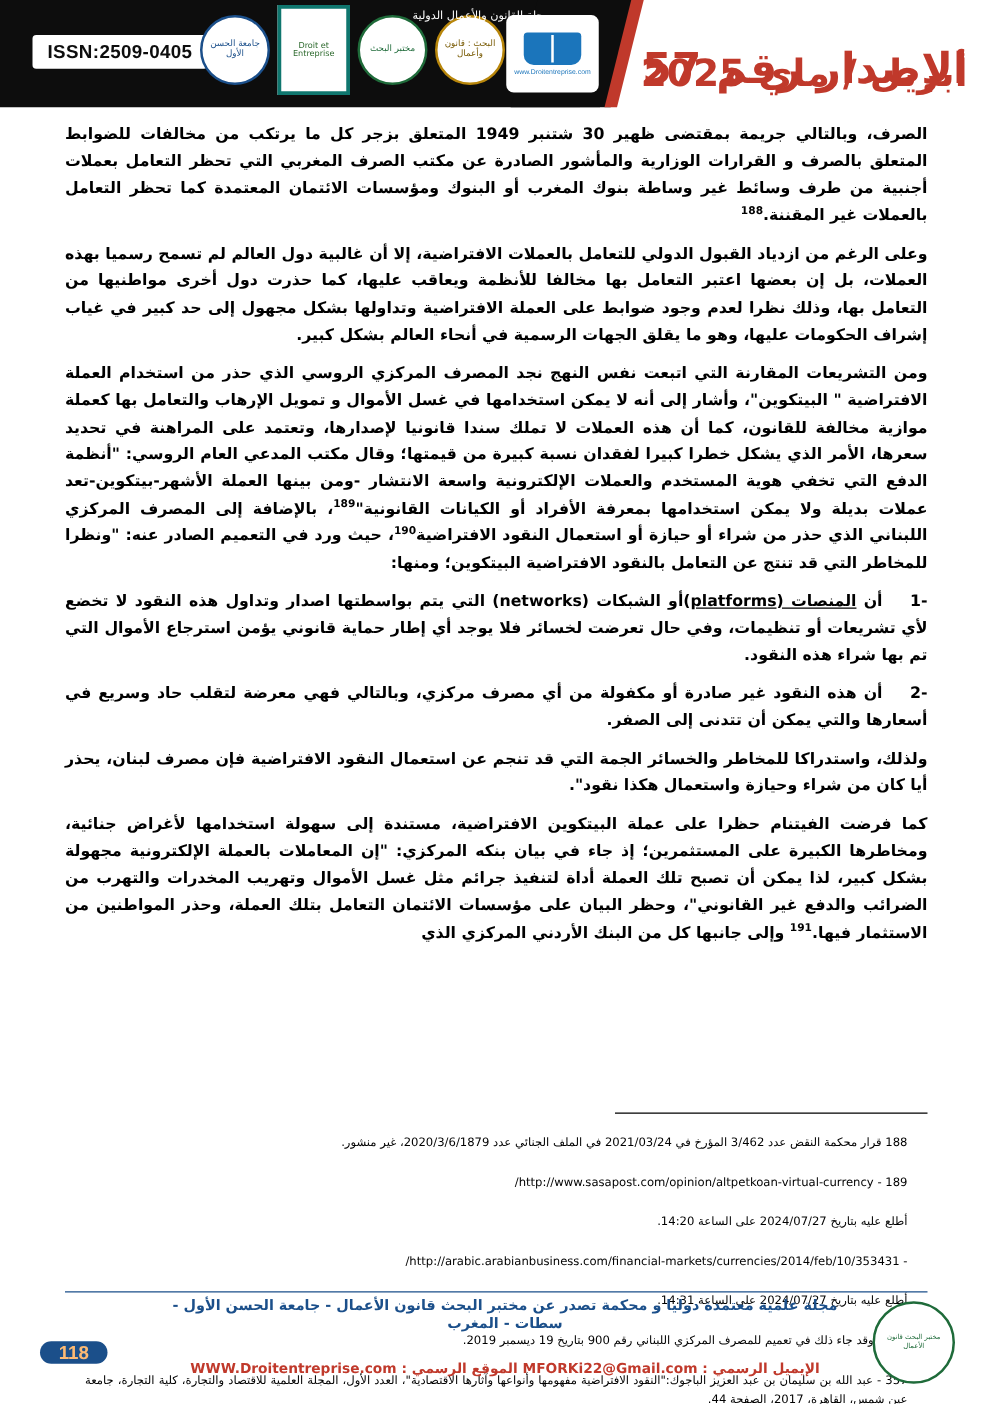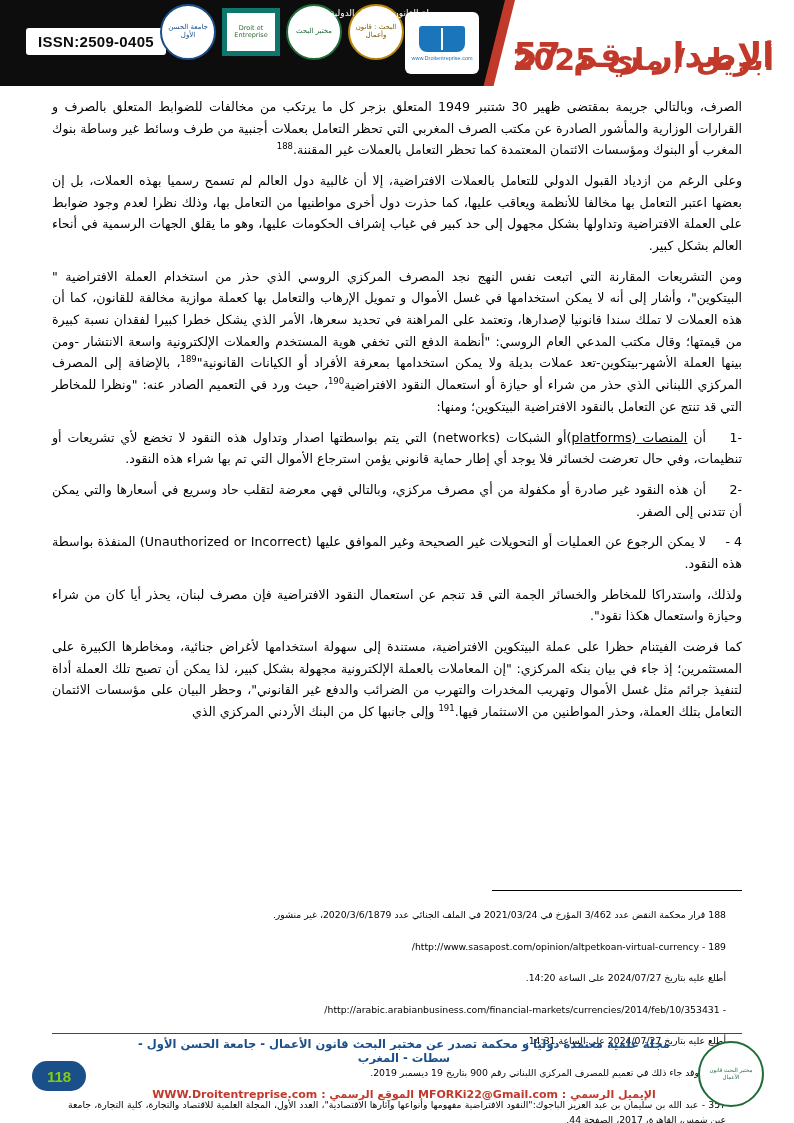--- a/index.html
+++ b/index.html
@@ -94,23 +94,23 @@
     text-align: center;
     line-height: 1.1;
     overflow: hidden;
     padding: 2px;
     box-sizing: border-box;
   }
   .logo-circle.gold { border-color: #b8860b; color: #7a5c06; }
   .logo-circle.blue { border-color: #1b4f8a; color: #1b4f8a; }
   .logo-sq {
     width: 58px;
-    height: 48px;
-    background: #ffffff;
-    border: 5px solid #0f766e;
+    height: 72px;
+    background: #ffffff;
+    border: 3px solid #0f766e;
     display: flex;
     flex-direction: column;
     align-items: center;
     justify-content: center;
     font-size: 6.5px;
     color: #2f6b2f;
     text-align: center;
     line-height: 1.15;
     padding: 2px;
     box-sizing: border-box;
@@ -186,20 +186,21 @@
   }
 
   
   .content {
     position: absolute;
     top: 96px;
     right: 52px;
     width: 690px;
     direction: rtl;
     text-align: justify;
+    font-weight: bold;
   }
   p.para {
     margin: 0 0 9px 0;
     font-size: 12.6px;
     line-height: 1.72;
     font-family: "DejaVu Sans", sans-serif;
     text-align: justify;
     text-justify: inter-word;
   }
   .sup {
@@ -297,23 +298,23 @@
     font-weight: bold;
     color: #c0392b;
     font-family: "DejaVu Sans", sans-serif;
     margin-top: 12px;
   }
   .page-number {
     position: absolute;
     bottom: 32px;
     left: 32px;
     width: 54px;
-    height: 30px;
+    height: 18px;
     background: #1b4f8a;
-    color: #84cc16;
+    color: #fdba74;
     border-radius: 16px;
     display: flex;
     align-items: center;
     justify-content: center;
     font-size: 15px;
     font-weight: bold;
     font-family: "Liberation Sans", sans-serif;
   }
 </style>
 </head>
@@ -351,21 +352,20 @@
 
   <p class="para"><span>وعلى الرغم من ازدياد القبول الدولي للتعامل بالعملات الافتراضية، إلا أن غالبية دول العالم لم تسمح رسميا بهذه العملات، بل إن بعضها اعتبر التعامل بها مخالفا للأنظمة ويعاقب عليها، كما حذرت دول أخرى مواطنيها من التعامل بها، وذلك نظرا لعدم وجود ضوابط على العملة الافتراضية وتداولها بشكل مجهول إلى حد كبير في غياب إشراف الحكومات عليها، وهو ما يقلق الجهات الرسمية في أنحاء العالم بشكل كبير.</span></p>
 
   <p class="para"><span>ومن التشريعات المقارنة التي اتبعت نفس النهج نجد المصرف المركزي الروسي الذي حذر من استخدام العملة الافتراضية " البيتكوين"، وأشار إلى أنه لا يمكن استخدامها في غسل الأموال و تمويل الإرهاب والتعامل بها كعملة موازية مخالفة للقانون، كما أن هذه العملات لا تملك سندا قانونيا لإصدارها، وتعتمد على المراهنة في تحديد سعرها، الأمر الذي يشكل خطرا كبيرا لفقدان نسبة كبيرة من قيمتها؛ وقال مكتب المدعي العام الروسي: "أنظمة الدفع التي تخفي هوية المستخدم والعملات الإلكترونية واسعة الانتشار -ومن بينها العملة الأشهر-بيتكوين-تعد عملات بديلة ولا يمكن استخدامها بمعرفة الأفراد أو الكيانات القانونية"</span><span class="sup">189</span><span>، بالإضافة إلى المصرف المركزي اللبناني الذي حذر من شراء أو حيازة أو استعمال النقود الافتراضية</span><span class="sup">190</span><span>، حيث ورد في التعميم الصادر عنه: "ونظرا للمخاطر التي قد تنتج عن التعامل بالنقود الافتراضية البيتكوين؛ ومنها:</span></p>
 
   <p class="num-item"><span class="lbl">-1</span><span>أن </span><span class="ul">المنصات (platforms</span><span>)أو الشبكات (networks) التي يتم بواسطتها اصدار وتداول هذه النقود لا تخضع لأي تشريعات أو تنظيمات، وفي حال تعرضت لخسائر فلا يوجد أي إطار حماية قانوني يؤمن استرجاع الأموال التي تم بها شراء هذه النقود.</span></p>
 
   <p class="num-item"><span class="lbl">-2</span><span>أن هذه النقود غير صادرة أو مكفولة من أي مصرف مركزي، وبالتالي فهي معرضة لتقلب حاد وسريع في أسعارها والتي يمكن أن تتدنى إلى الصفر.</span></p>
 
 
-  <p class="num-item"><span class="lbl">4 -</span><span>لا يمكن الرجوع عن العمليات أو التحويلات غير الصحيحة وغير الموافق عليها (Unauthorized or Incorrect) المنفذة بواسطة هذه النقود.</span></p>
 
   <p class="para"><span>ولذلك، واستدراكا للمخاطر والخسائر الجمة التي قد تنجم عن استعمال النقود الافتراضية فإن مصرف لبنان، يحذر أيا كان من شراء وحيازة واستعمال هكذا نقود".</span></p>
 
   <p class="para"><span>كما فرضت الفيتنام حظرا على عملة البيتكوين الافتراضية، مستندة إلى سهولة استخدامها لأغراض جنائية، ومخاطرها الكبيرة على المستثمرين؛ إذ جاء في بيان بنكه المركزي: "إن المعاملات بالعملة الإلكترونية مجهولة بشكل كبير، لذا يمكن أن تصبح تلك العملة أداة لتنفيذ جرائم مثل غسل الأموال وتهريب المخدرات والتهرب من الضرائب والدفع غير القانوني"، وحظر البيان على مؤسسات الائتمان التعامل بتلك العملة، وحذر المواطنين من الاستثمار فيها.</span><span class="sup">191</span><span> وإلى جانبها كل من البنك الأردني المركزي الذي</span></p>
 
 </div>
 
 <div class="footnotes">
   <div class="footnote-rule"></div>
   <p class="fn rightalign">188  قرار محكمة النقض عدد 3/462 المؤرخ في 2021/03/24 في الملف الجنائي عدد 2020/3/6/1879، غير منشور.</p>

